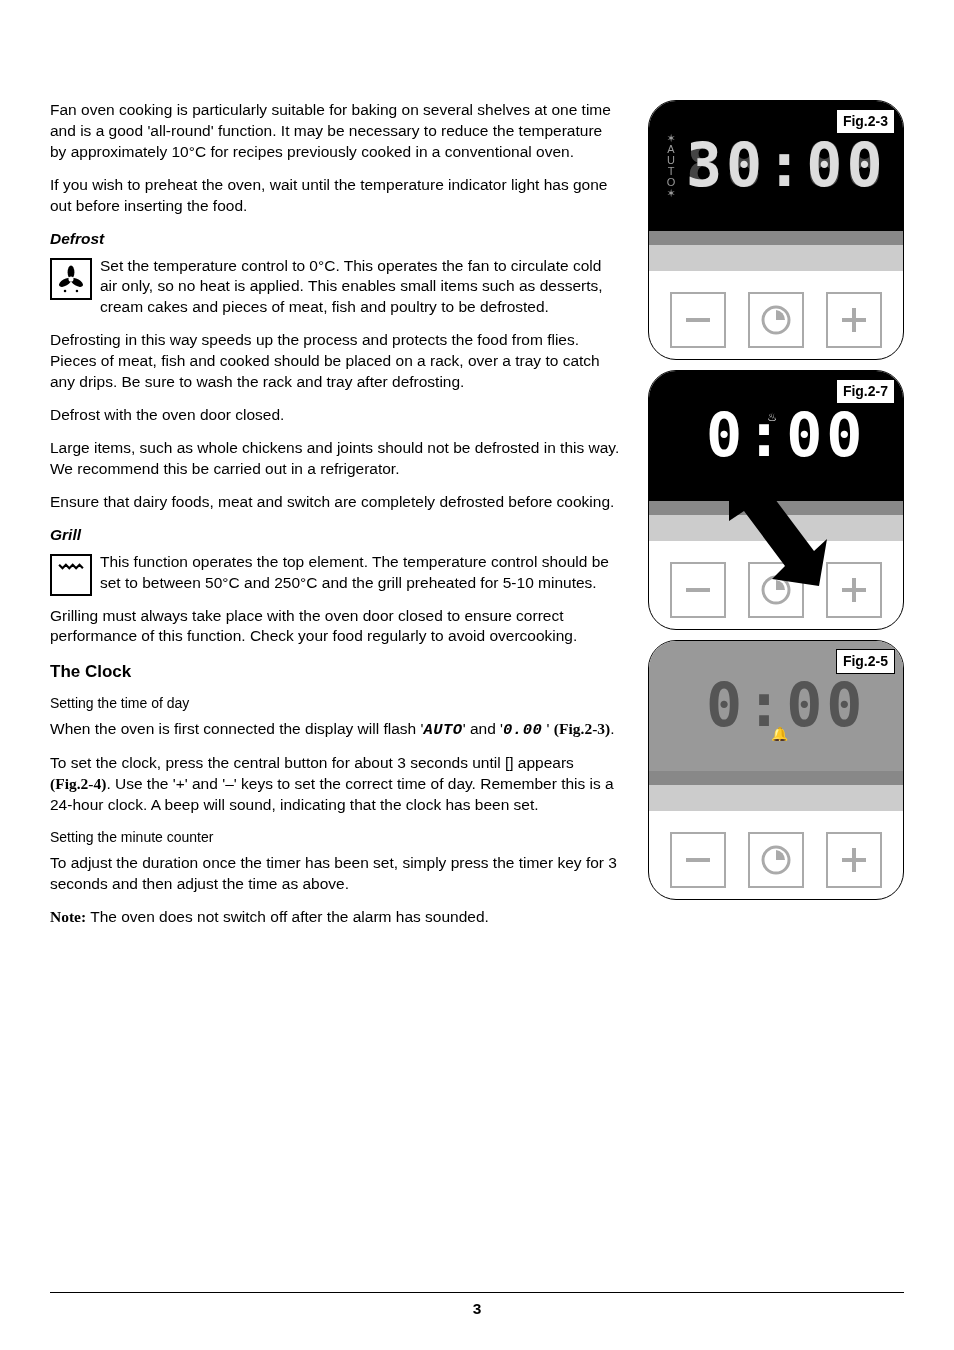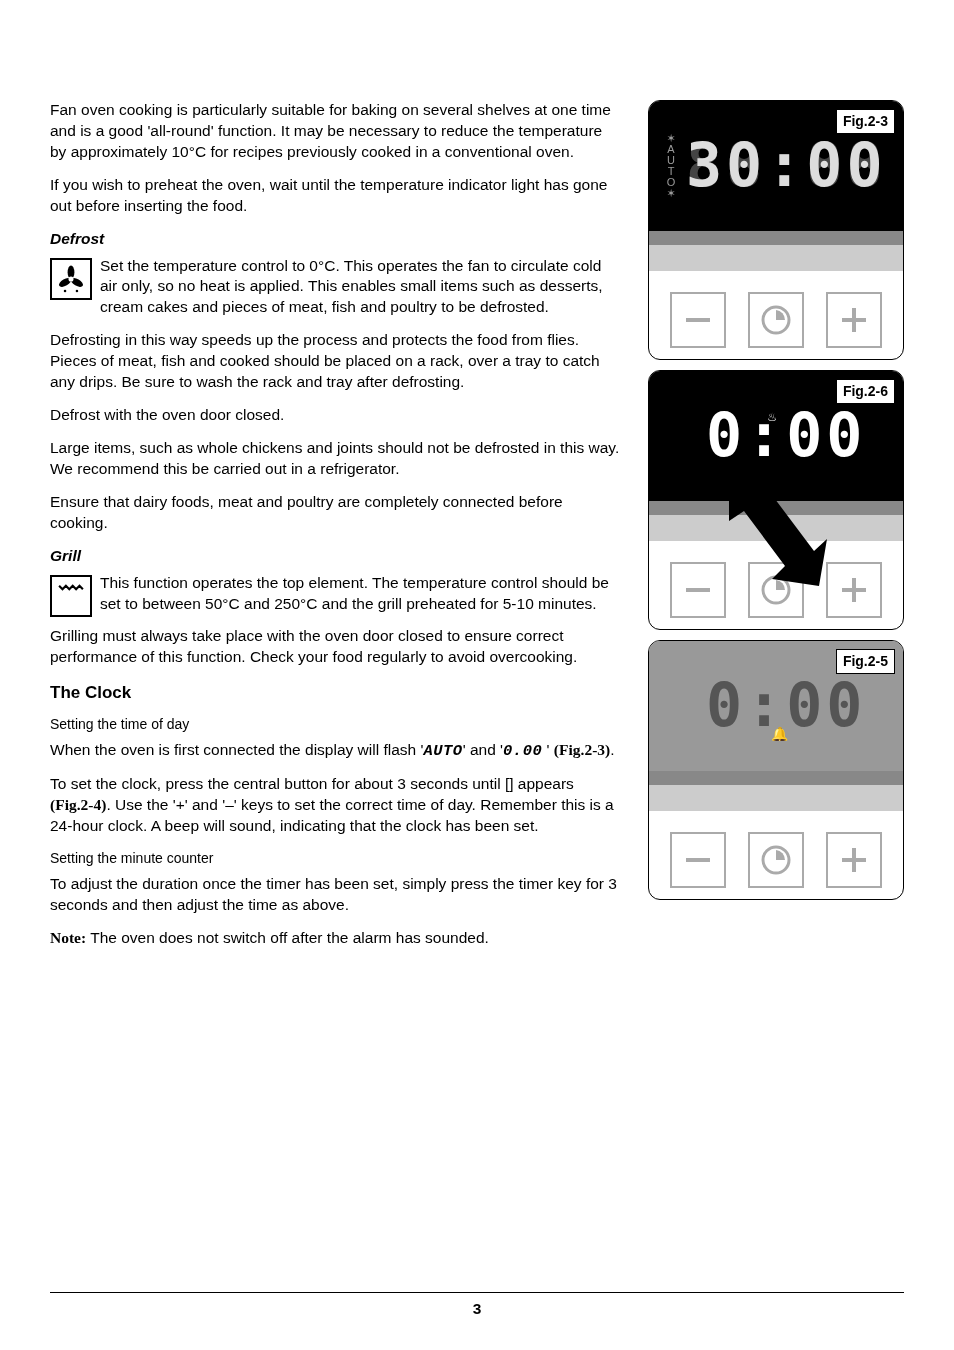--- a/index.html
+++ b/index.html
@@ -50,21 +50,21 @@
     align-items: center;
     justify-content: center;
   }
   .clearfloat::after { content: ""; display: block; clear: both; }
   .bold { font-weight: 700; font-family: Liberation Serif, serif; }
   .seg-font { font-family: "Courier New", monospace; letter-spacing: 0.5px; font-style: italic; font-weight: 600; }
   
   
   .figure {
     border: 1.5px solid #000;
-    border-radius: 12px;
+    border-radius: 28px;
     margin-bottom: 10px;
     position: relative;
     overflow: hidden;
     height: 260px;
   }
   .fig-label {
     position: absolute;
     top: 8px; right: 8px;
     background: #fff;
     border: 1.5px solid #000;
@@ -143,21 +143,21 @@
             <circle cx="13" cy="34" r="1.5"></circle>
             <circle cx="27" cy="34" r="1.5"></circle>
           </g>
         </svg>
       </div>
       <p>Set the temperature control to 0°C. This operates the fan to circulate cold air only, so no heat is applied. This enables small items such as desserts, cream cakes and pieces of meat, fish and poultry to be defrosted.</p>
     </div>
     <p>Defrosting in this way speeds up the process and protects the food from flies. Pieces of meat, fish and cooked should be placed on a rack, over a tray to catch any drips. Be sure to wash the rack and tray after defrosting.</p>
     <p>Defrost with the oven door closed.</p>
     <p>Large items, such as whole chickens and joints should not be defrosted in this way. We recommend this be carried out in a refrigerator.</p>
-    <p>Ensure that dairy foods, meat and poultry are completely connected before cooking.</p>
+    <p>Ensure that dairy foods, meat and switch are completely defrosted before cooking.</p>
 
     <p class="subhead-ital">Grill</p>
     <div class="clearfloat">
       <div class="icon-float">
         <svg class="grill-svg" viewBox="0 0 40 40">
           <path d="M 6 8 L 10 12 L 14 8 L 18 12 L 22 8 L 26 12 L 30 8 L 34 12" stroke="#000" stroke-width="2.5" fill="none"></path>
         </svg>
       </div>
       <p>This function operates the top element. The temperature control should be set to between 50°C and 250°C and the grill preheated for 5-10 minutes.</p>
     </div>
@@ -219,21 +219,21 @@
         <div class="clock-btn">
           <svg width="36" height="36" viewBox="0 0 36 36">
               <line x1="6" y1="18" x2="30" y2="18" stroke="#aaa" stroke-width="4"></line>
               <line x1="18" y1="6" x2="18" y2="30" stroke="#aaa" stroke-width="4"></line>
             </svg>
         </div>
       </div>
     </div>
 
     <div class="figure">
-      <div class="fig-label">Fig.2-6</div>
+      <div class="fig-label">Fig.2-7</div>
       <div class="display-area">
         <div class="sevseg">
           <svg width="200" height="70" viewBox="0 0 200 70">
             <text x="30" y="55" font-size="60" font-family="monospace" fill="#fff">0:00</text>
             <text x="92" y="20" font-size="14" fill="#fff">♨</text>
           </svg>
         </div>
       </div>
       <div class="mid-bar1"></div>
       <div class="mid-bar2"></div>

